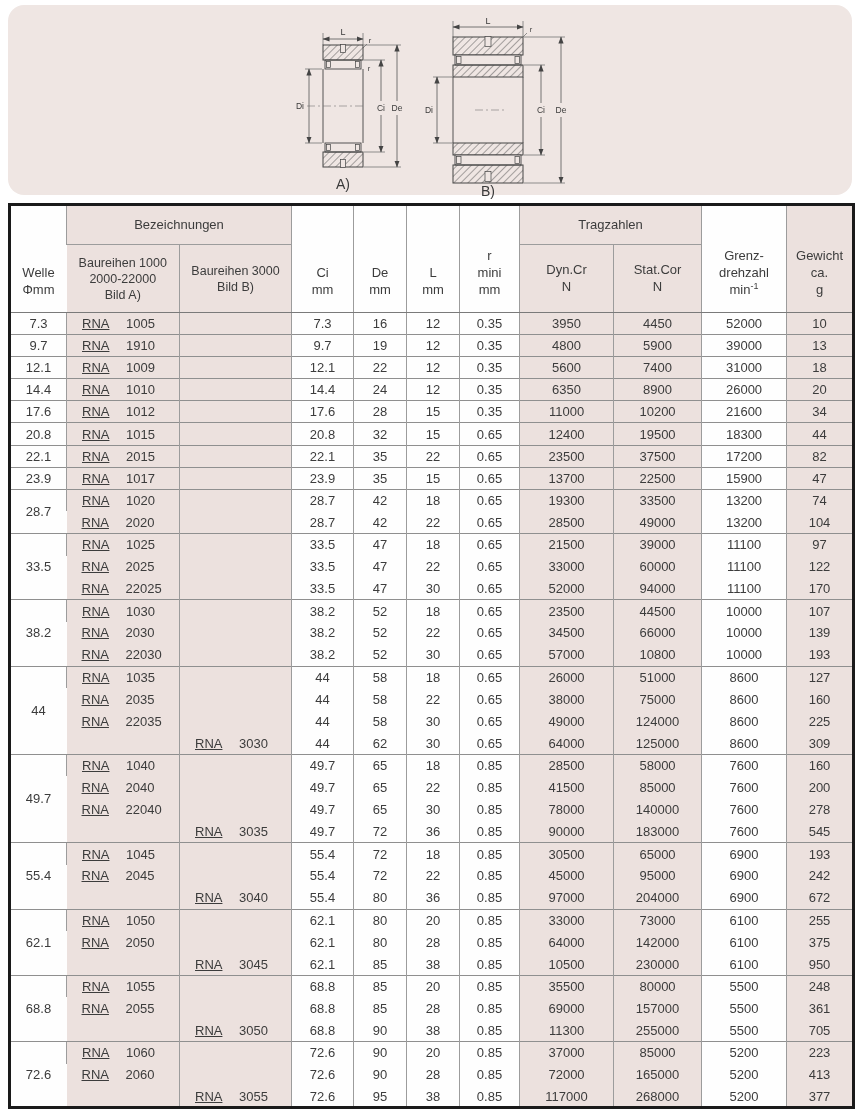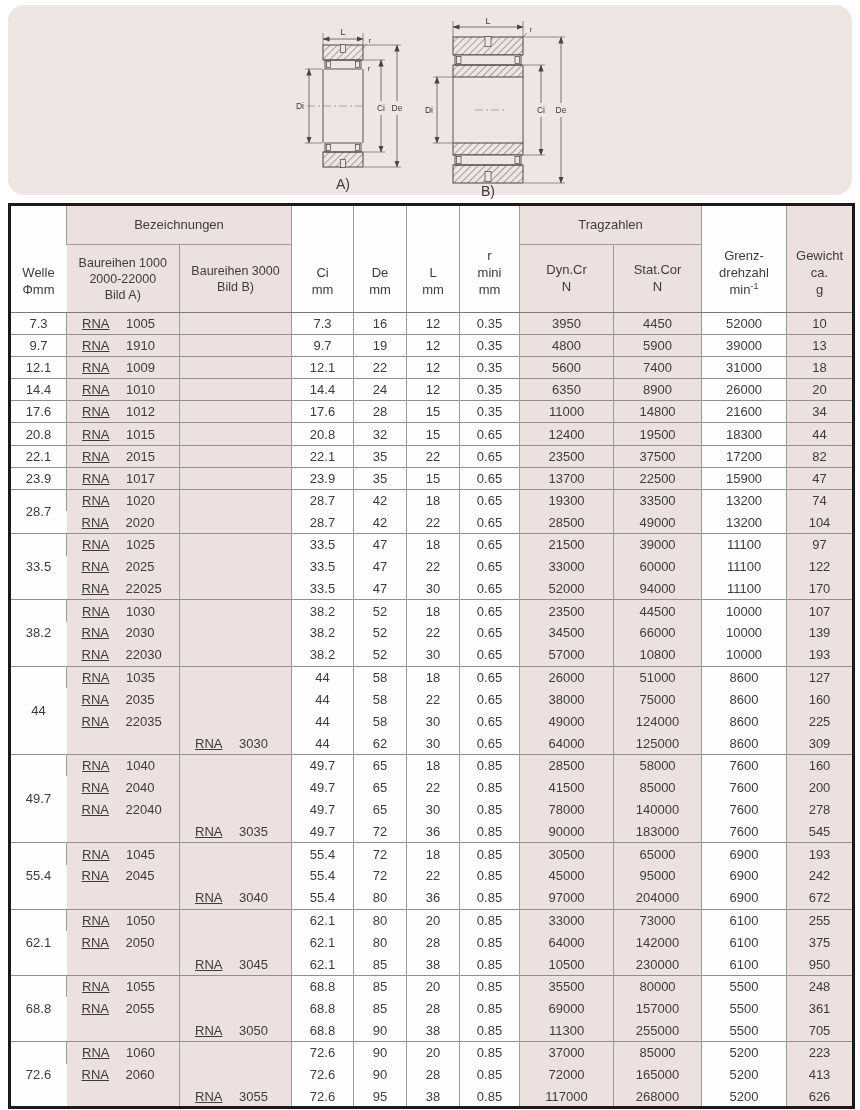--- a/index.html
+++ b/index.html
@@ -292,21 +292,21 @@
         </tr>
         <tr class="group-start">
           <td class="c-welle" rowspan="1">17.6</td>
           <td class="c-desig pink"><span class="series">RNA</span><span class="code">1012</span></td>
           <td class="c-desig pink"></td>
           <td class="c-num">17.6</td>
           <td class="c-num">28</td>
           <td class="c-num">15</td>
           <td class="c-num">0.35</td>
           <td class="c-num pink">11000</td>
-          <td class="c-num pink">14800</td>
+          <td class="c-num pink">10200</td>
           <td class="c-num">21600</td>
           <td class="c-num pink">34</td>
         </tr>
         <tr class="group-start">
           <td class="c-welle" rowspan="1">20.8</td>
           <td class="c-desig pink"><span class="series">RNA</span><span class="code">1015</span></td>
           <td class="c-desig pink"></td>
           <td class="c-num">20.8</td>
           <td class="c-num">32</td>
           <td class="c-num">15</td>
@@ -678,17 +678,17 @@
         <tr>
           <td class="c-desig pink"></td>
           <td class="c-desig pink"><span class="series">RNA</span><span class="code">3055</span></td>
           <td class="c-num">72.6</td>
           <td class="c-num">95</td>
           <td class="c-num">38</td>
           <td class="c-num">0.85</td>
           <td class="c-num pink">117000</td>
           <td class="c-num pink">268000</td>
           <td class="c-num">5200</td>
-          <td class="c-num pink">626</td>
+          <td class="c-num pink">377</td>
         </tr>
       </tbody>
   </table>
 </div>
 
 </body></html>

